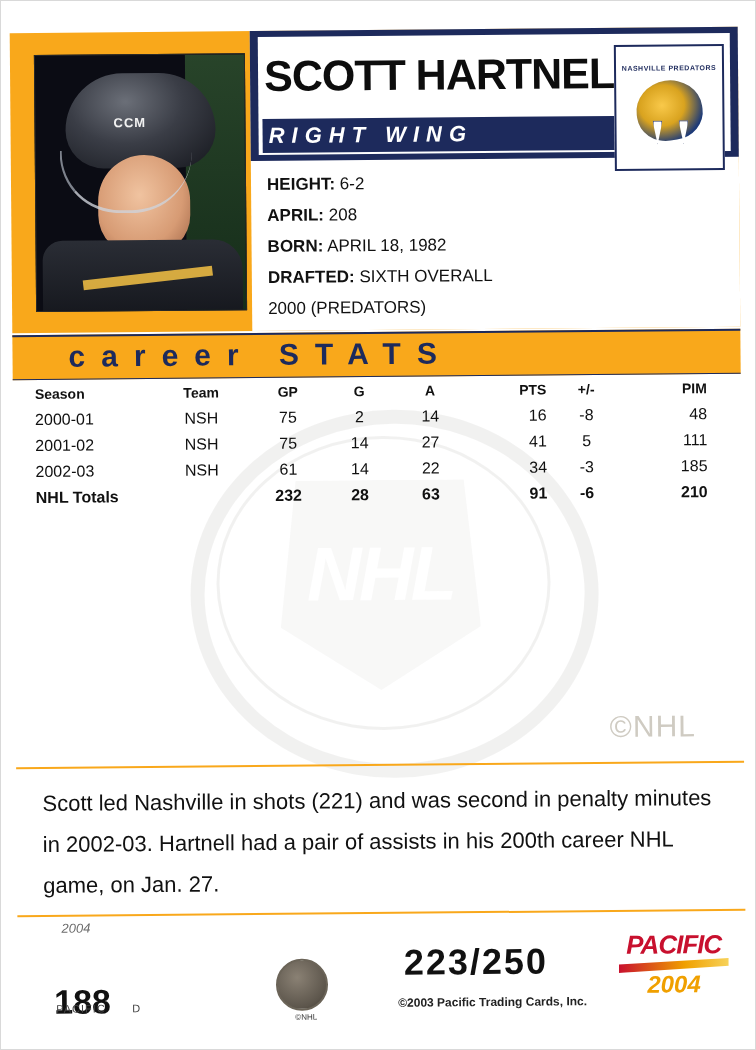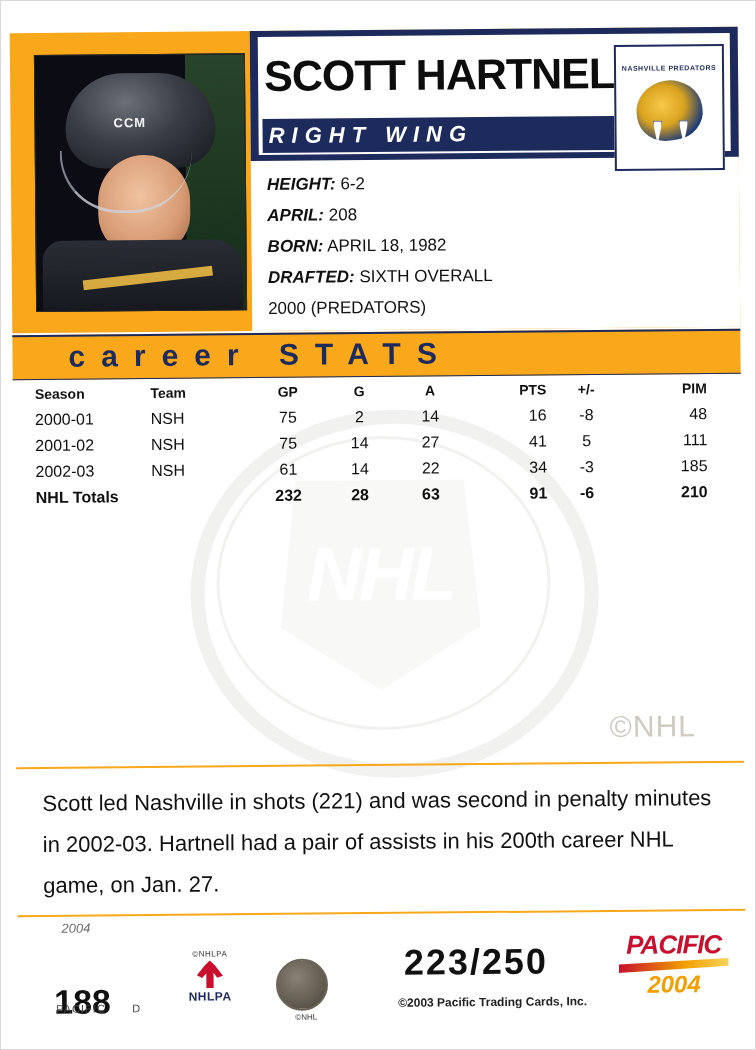--- a/index.html
+++ b/index.html
@@ -217,21 +217,20 @@
     top: 168px;
     width: 400px;
   }
   .bio-row {
     font: 17px/31px "Liberation Sans", sans-serif;
     color: #111111;
     white-space: nowrap;
   }
   .bio-row b {
     font-weight: bold;
-    font-style: italic;
   }
 
   
   .stats-band {
     position: absolute;
     left: 14px;
     top: 332px;
     width: 728px;
     height: 42px;
     background: #f9a81b;
@@ -310,21 +309,21 @@
     font: 16px/26px "Liberation Sans", sans-serif;
     color: #111111;
     padding: 0;
     white-space: nowrap;
   }
   .stats-table th {
     font-weight: bold;
     font-size: 14px;
   }
   .stats-table .c-season { width: 120px; text-align: left; }
-  .stats-table .c-team   { width: 110px; text-align: left; }
+  .stats-table .c-team   { width: 110px; text-align: center; }
   .stats-table .c-num    { width: 78px;  text-align: center; }
   .stats-table .c-pts    { width: 88px;  text-align: right; }
   .stats-table .c-pm     { width: 88px;  text-align: center; }
   .stats-table .c-pim    { width: 88px;  text-align: right; }
   .stats-table tr.totals td {
     font-weight: bold;
   }
 
   
   .rule-top {
@@ -587,25 +586,20 @@
 
     <div class="rule-top"></div>
     <div class="blurb">Scott led Nashville in shots (221) and was second in penalty minutes in 2002-03. Hartnell had a pair of assists in his 200th career NHL game, on Jan. 27.</div>
     <div class="rule-bottom"></div>
 
     <div class="foot-year">2004</div>
     <div class="card-number">188</div>
     <div class="foot-pacific">PACIFIC</div>
     <div class="foot-d">D</div>
 
-    <div class="nhlpa">
-      <div class="small">©NHLPA</div>
-      <div class="figure"></div>
-      <div class="word">NHLPA</div>
-    </div>
 
     <div class="nhl-shield-foot">
       <div class="disc"></div>
     </div>
     <div class="foot-nhl-label">©NHL</div>
 
     <div class="serial">223/250</div>
     <div class="copyright">©2003 Pacific Trading Cards, Inc.</div>
 
     <div class="pacific-logo">

